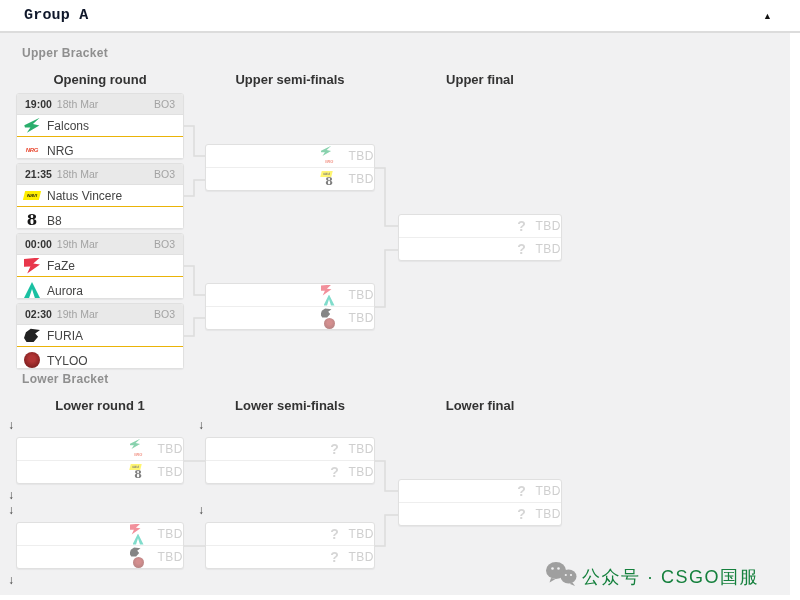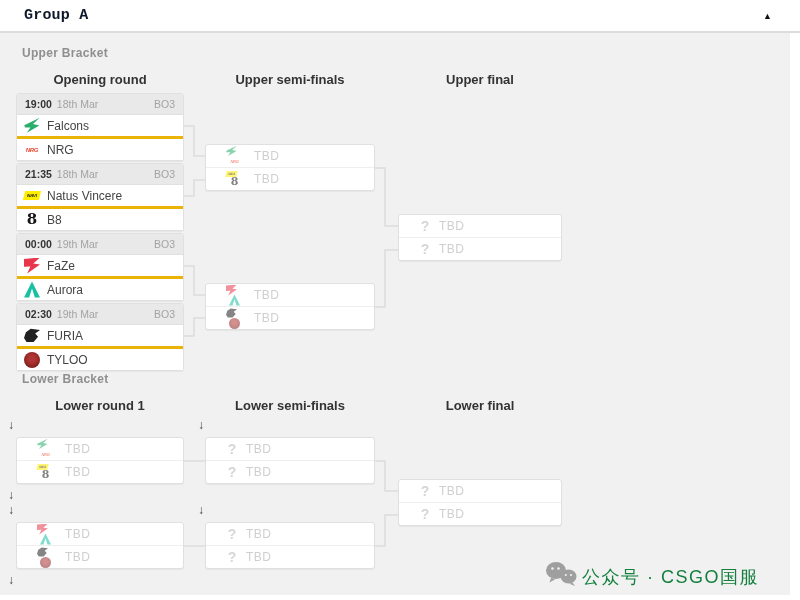--- a/index.html
+++ b/index.html
@@ -12,23 +12,23 @@
 
   .section-label{position:absolute;font-size:12px;font-weight:700;color:#8f8f8f;letter-spacing:.3px;}
   .colhead{position:absolute;font-size:13px;font-weight:700;color:#333;text-align:center;}
 
   .card{position:absolute;background:#fff;border:1px solid #e0e0e0;border-radius:3px;box-shadow:0 1px 1px rgba(0,0,0,.05);box-sizing:border-box;}
   .mhead{height:20px;background:#e9e9e9;display:flex;align-items:center;padding:0 8px;font-size:10.5px;border-bottom:1px solid #e0e0e0;border-radius:2px 2px 0 0;}
   .mtime{font-weight:700;color:#333;margin-right:5px;}
   .mdate{color:#a3a3a3;flex:1;}
   .mfmt{color:#a3a3a3;margin-left:24px;}
   .trow{height:21px;display:flex;align-items:center;padding:0 7px;gap:7px;background:#fff;}
-  .trow+.trow{border-top:3px solid #eab308;}
+  .trow+.trow{border-top:1px solid #eab308;align-items:flex-end;}
   .tname{font-size:12px;color:#444;}
-  .slot{height:22px;display:flex;align-items:center;padding:0 20px;gap:8px;}
+  .slot{height:22px;display:flex;align-items:center;padding:0 0;gap:8px;justify-content:flex-end;}
   .slot+.slot{border-top:1px solid #eee;}
   .tbd{font-size:12px;color:#cfcfcf;letter-spacing:.5px;}
   .q{font-size:14px;font-weight:700;color:#d6d6d6;width:12px;text-align:center;flex:none;}
 
   .logo{width:16px;height:16px;flex:none;display:flex;align-items:center;justify-content:center;position:relative;}
   .logo-falcons{background:#2aae6c;clip-path:polygon(2% 48%,98% 2%,56% 40%,96% 50%,18% 96%,40% 62%,6% 62%);}
   .logo-nrg::before{content:"NRG";font-size:6px;font-weight:800;font-style:italic;color:#e8472f;letter-spacing:-.3px;}
   .logo-navi{background:#ffee00;height:9px;transform:skewX(-14deg);}
   .logo-navi::before{content:"NAVI";font-size:4.5px;font-weight:800;color:#111;letter-spacing:-.2px;}
   .logo-b8::before{content:"8";font-family:"DejaVu Serif",serif;font-size:15px;font-weight:700;color:#151515;line-height:1;}

